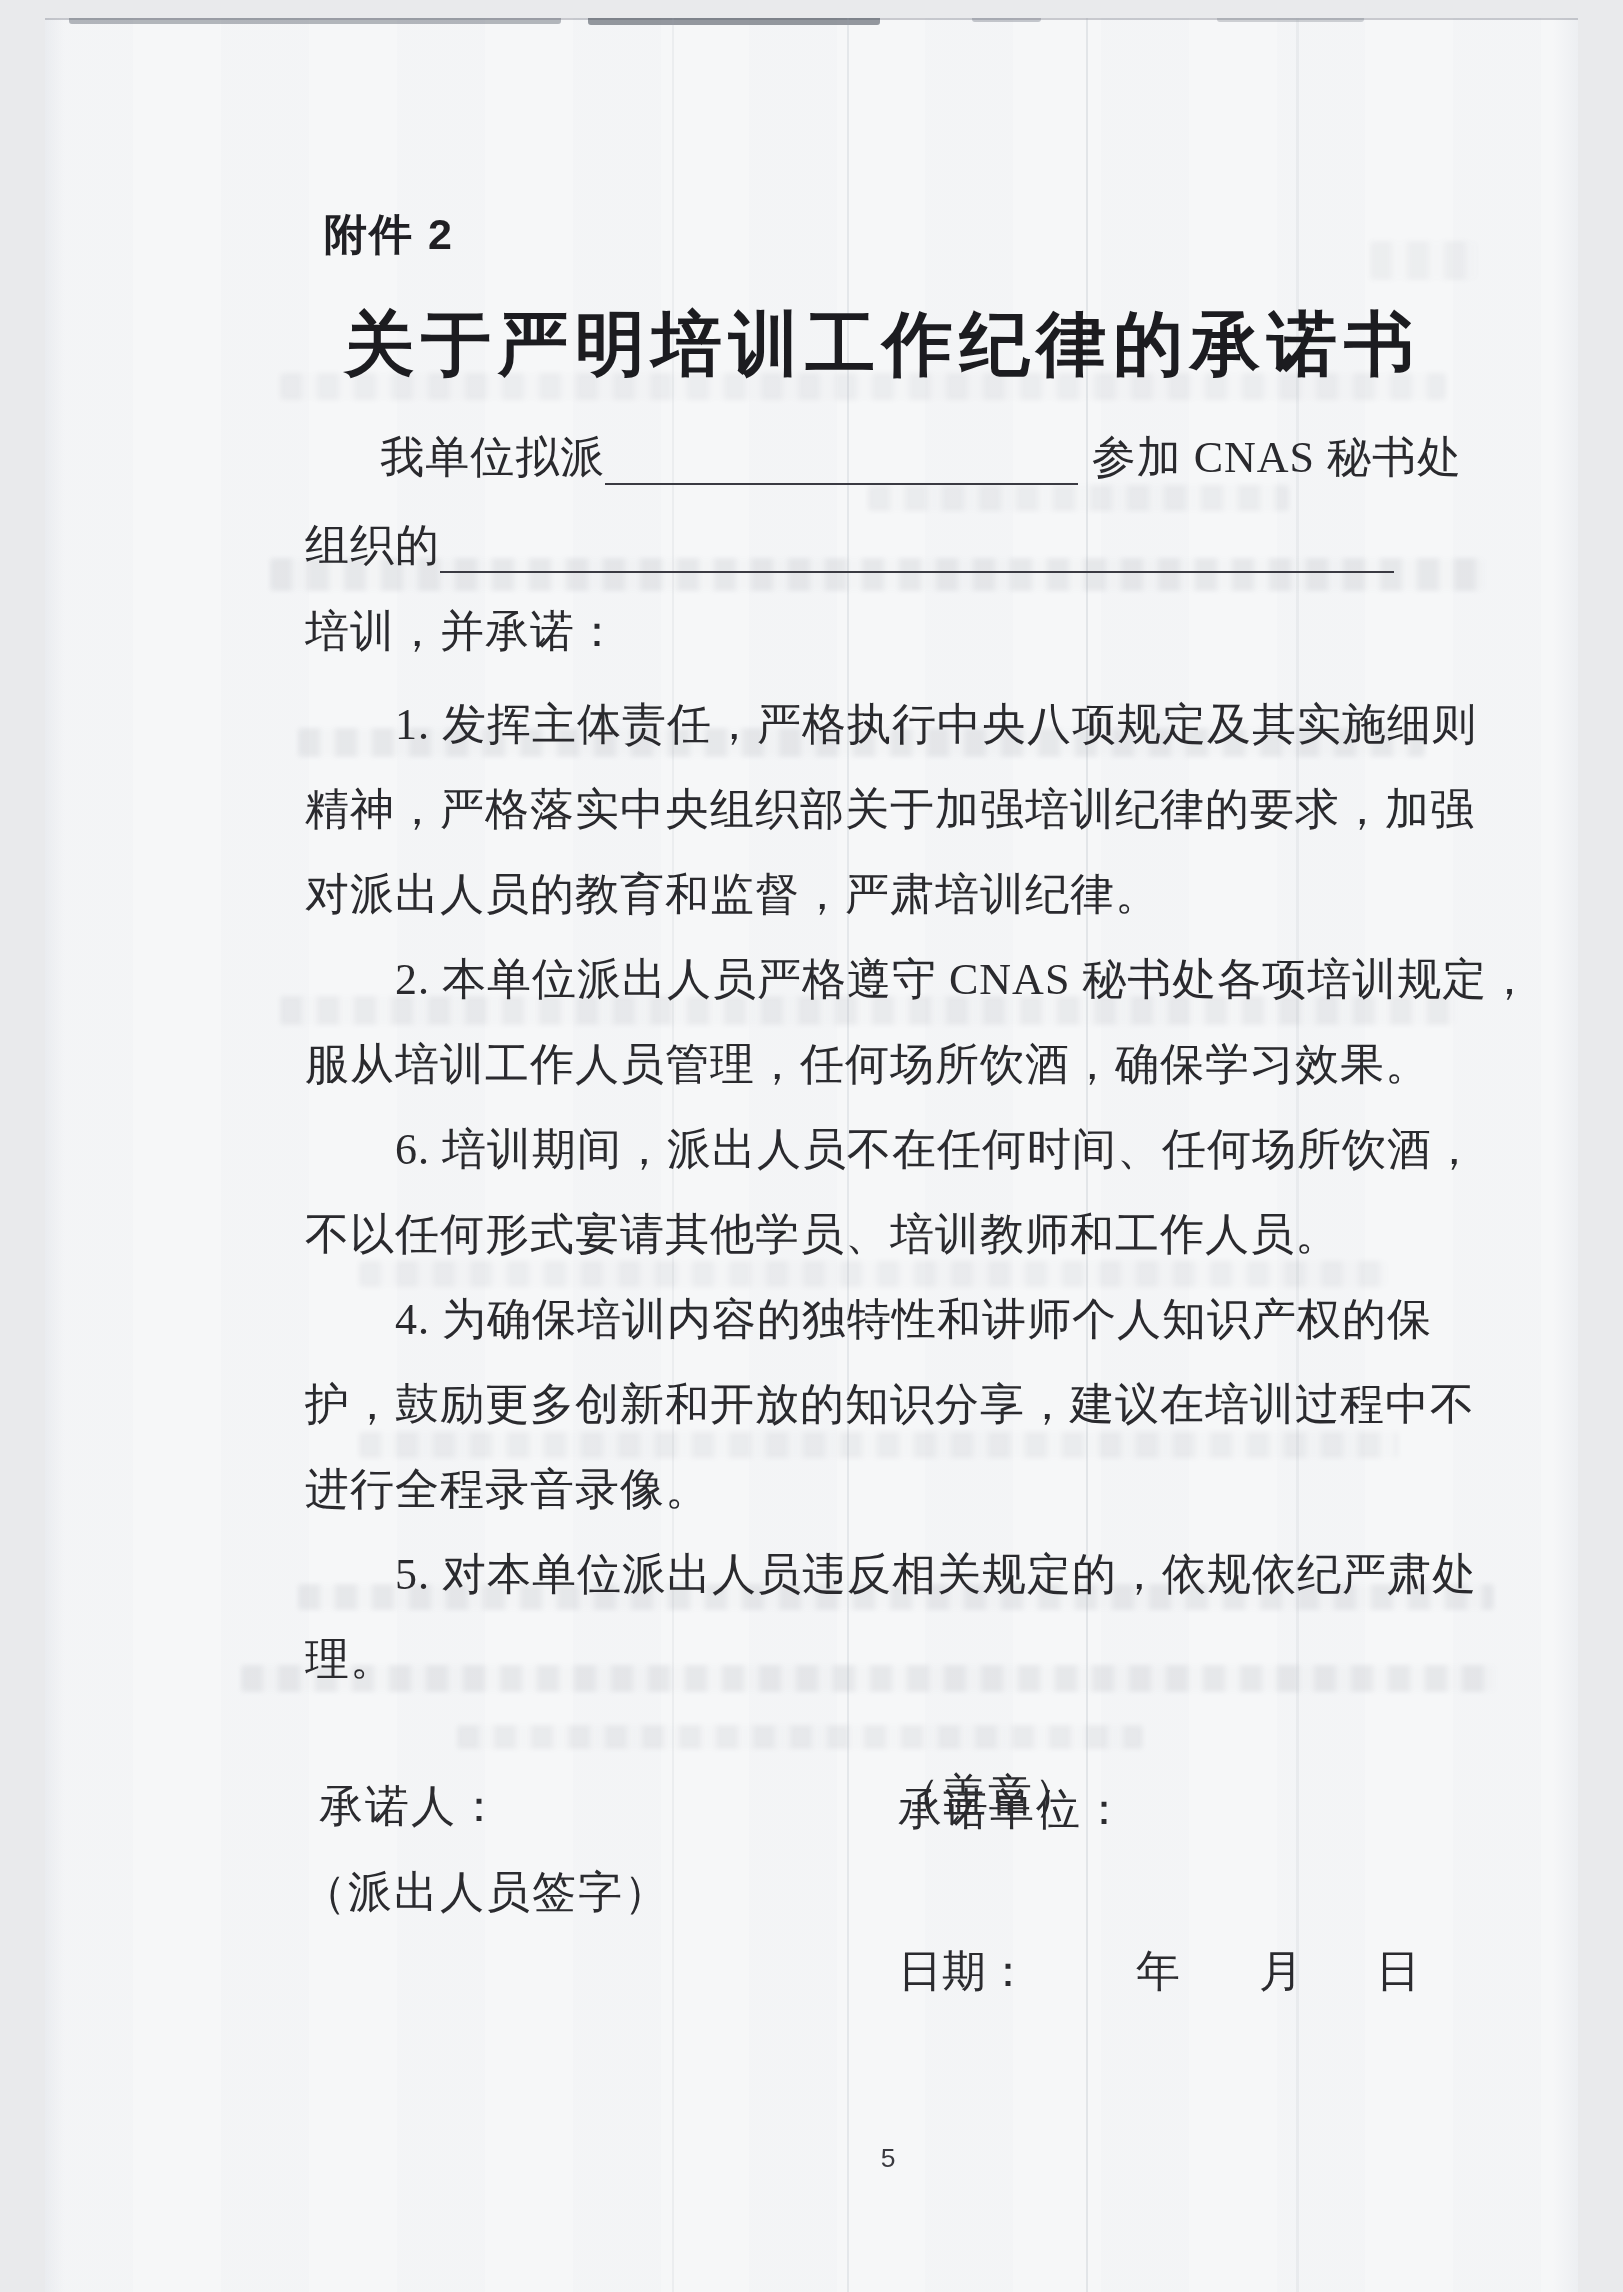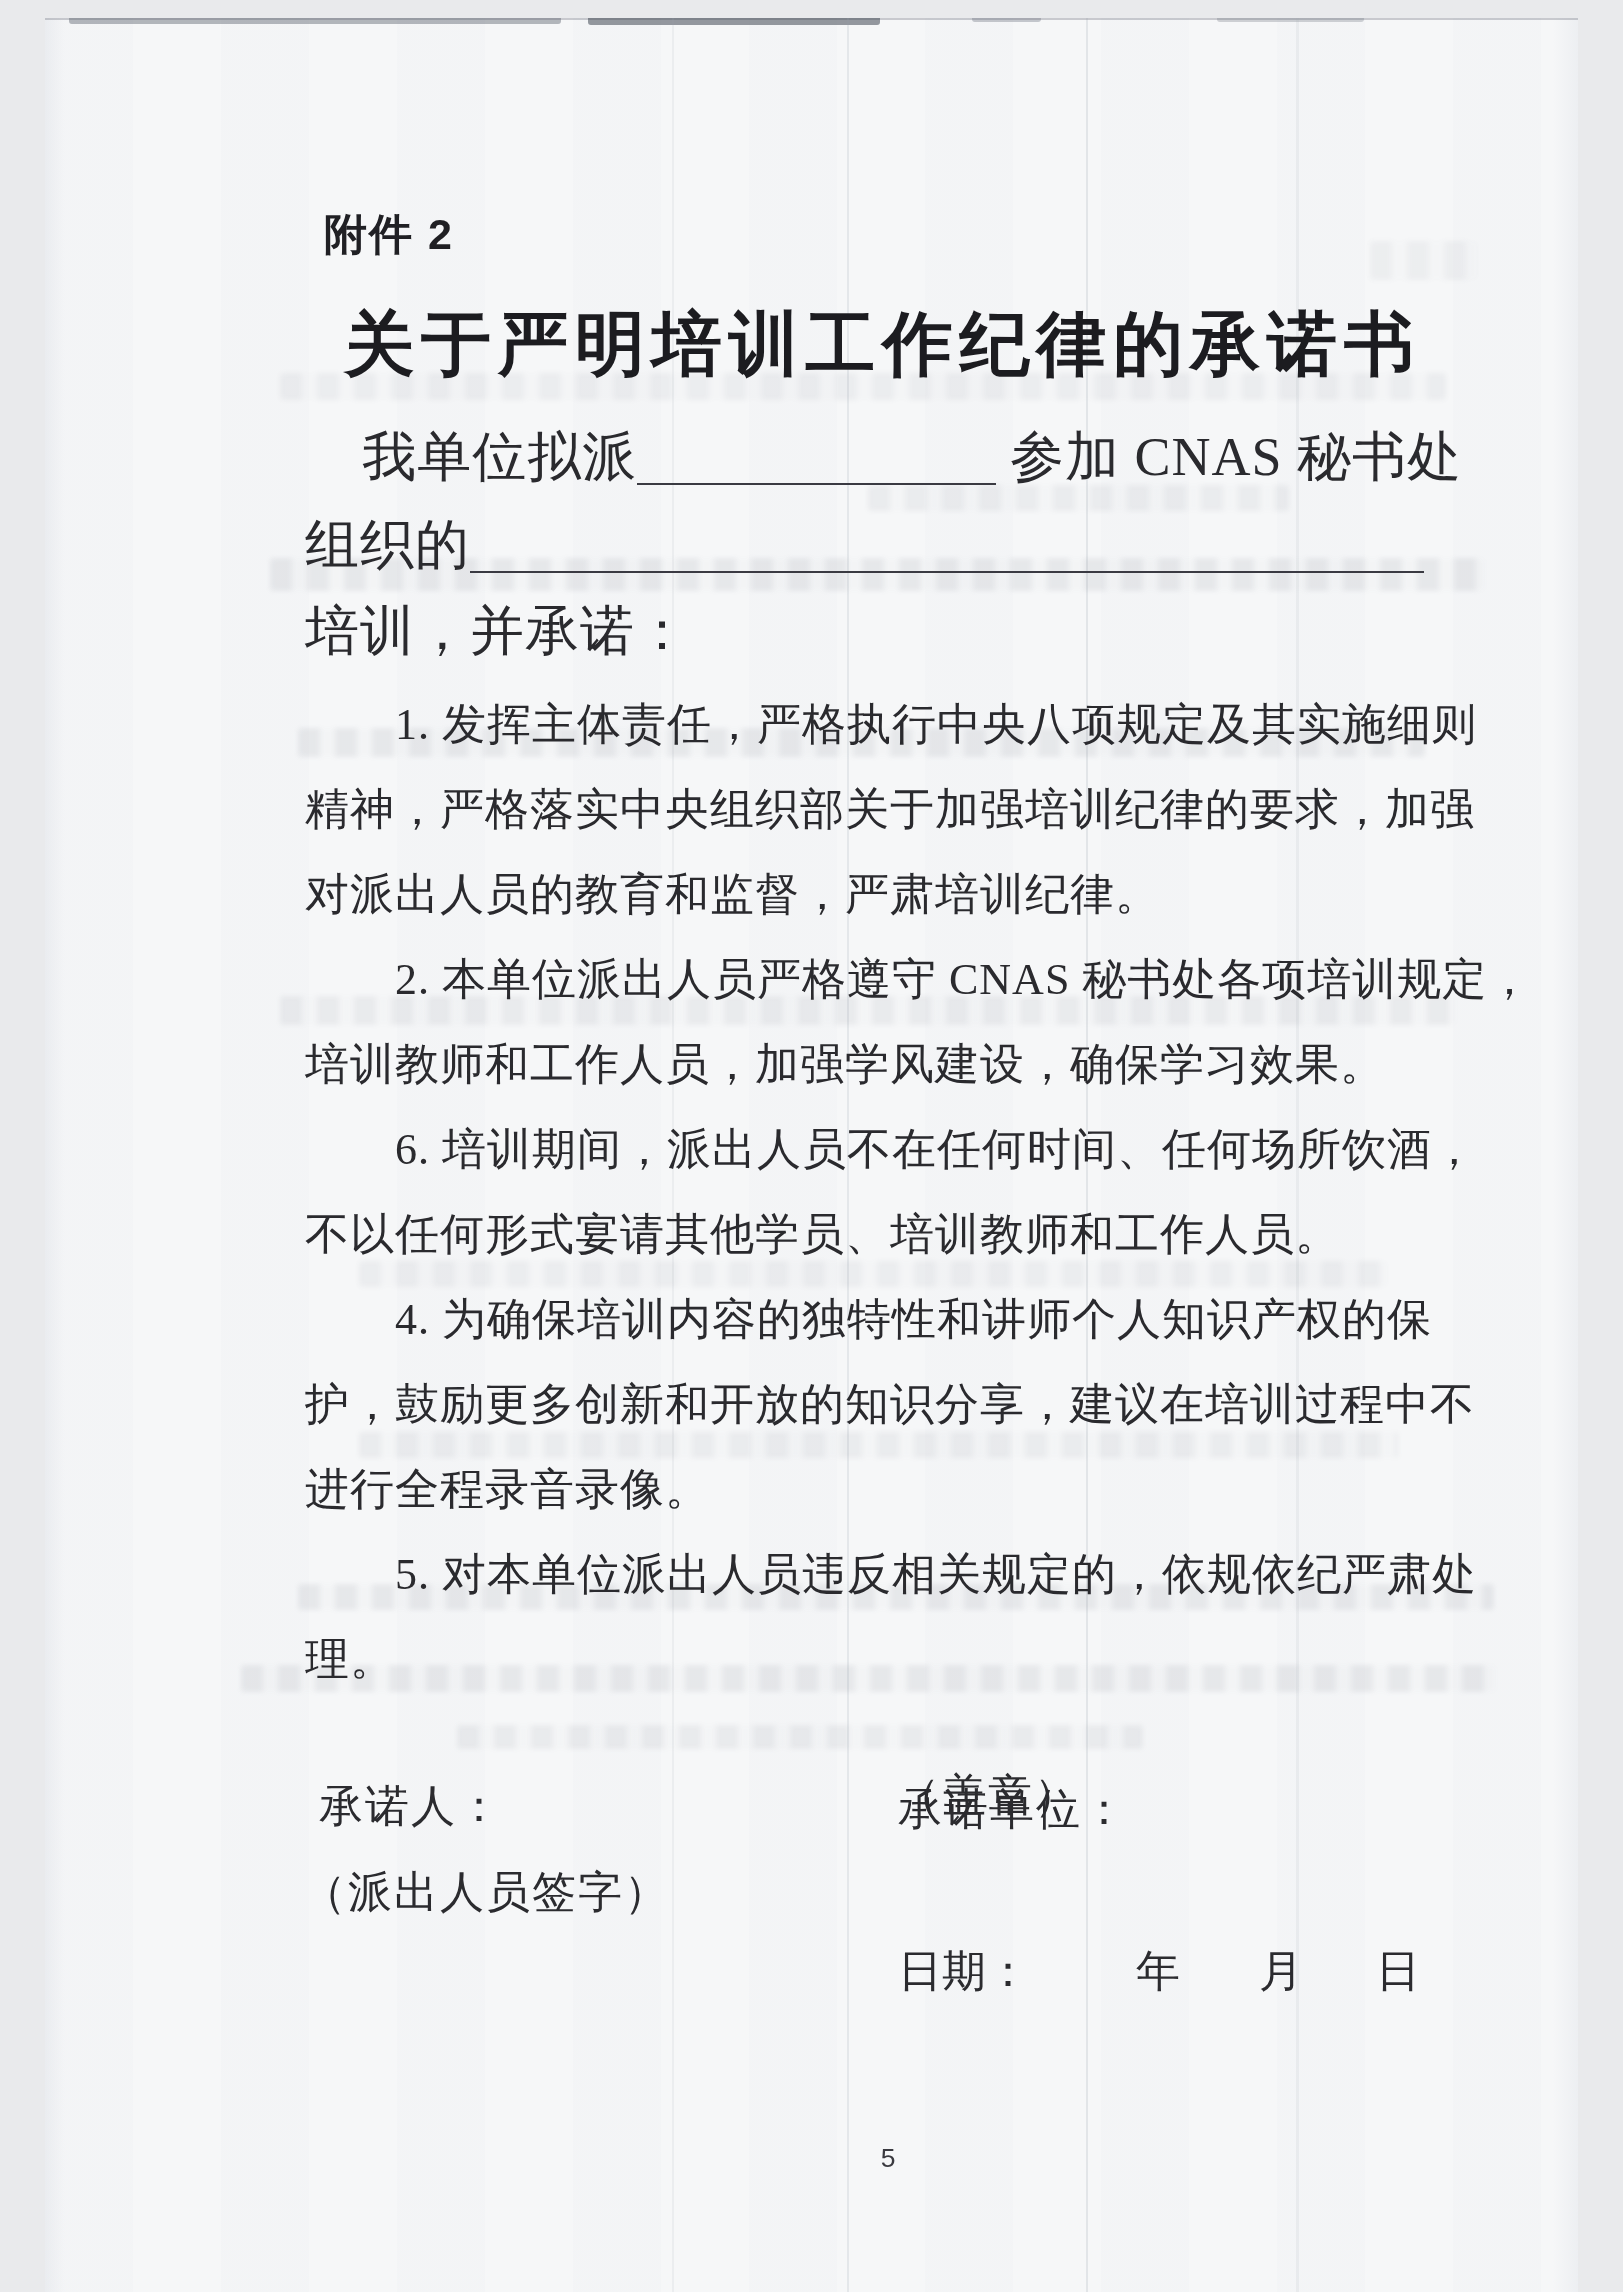--- a/index.html
+++ b/index.html
@@ -63,21 +63,21 @@
     letter-spacing: 2px;
   }
   .doc-title {
     position: absolute; left: 260px; top: 280px; width: 1155px;
     text-align: center;
     font-family: "Liberation Sans", sans-serif;
     font-weight: bold; font-size: 70px; color: #1c1c20;
     letter-spacing: 6.9px; white-space: nowrap;
   }
 
-  .fill-line { position: absolute; left: 260px; width: 1157px; display: flex; align-items: flex-end; font-size: 54px; line-height: 55px; letter-spacing: 1px; white-space: nowrap; }
+  .fill-line { position: absolute; left: 260px; width: 1157px; display: flex; align-items: flex-end; font-size: 44px; line-height: 55px; letter-spacing: 1px; white-space: nowrap; }
   .fl-1 { top: 412px; }
   .fl-2 { top: 500px; }
   .fl-3 { top: 586px; }
   .fl-indent { display: inline-block; width: 82px; }
   .blank {
     display: inline-block;
     border-bottom: 2.9px solid #3a3a42;
     height: 51px;
   }
   .blank-personnel { width: 515px; }
@@ -154,21 +154,21 @@
   </div>
   <div class="fill-line fl-3">
     <span>培训，并承诺：</span>
   </div>
 
   <div class="body-paragraphs">
       <div class="body-line indent">1. 发挥主体责任，严格执行中央八项规定及其实施细则</div>
       <div class="body-line">精神，严格落实中央组织部关于加强培训纪律的要求，加强</div>
       <div class="body-line">对派出人员的教育和监督，严肃培训纪律。</div>
       <div class="body-line indent">2. 本单位派出人员严格遵守 CNAS 秘书处各项培训规定，</div>
-      <div class="body-line">培训教师和工作人员，加强学风建设，确保学习效果。</div>
+      <div class="body-line">服从培训工作人员管理，任何场所饮酒，确保学习效果。</div>
       <div class="body-line indent">6. 培训期间，派出人员不在任何时间、任何场所饮酒，</div>
       <div class="body-line">不以任何形式宴请其他学员、培训教师和工作人员。</div>
       <div class="body-line indent">4. 为确保培训内容的独特性和讲师个人知识产权的保</div>
       <div class="body-line">护，鼓励更多创新和开放的知识分享，建议在培训过程中不</div>
       <div class="body-line">进行全程录音录像。</div>
       <div class="body-line indent">5. 对本单位派出人员违反相关规定的，依规依纪严肃处</div>
       <div class="body-line">理。</div>
     </div>
 
   <div class="sig sig-promiser">承诺人：</div>

